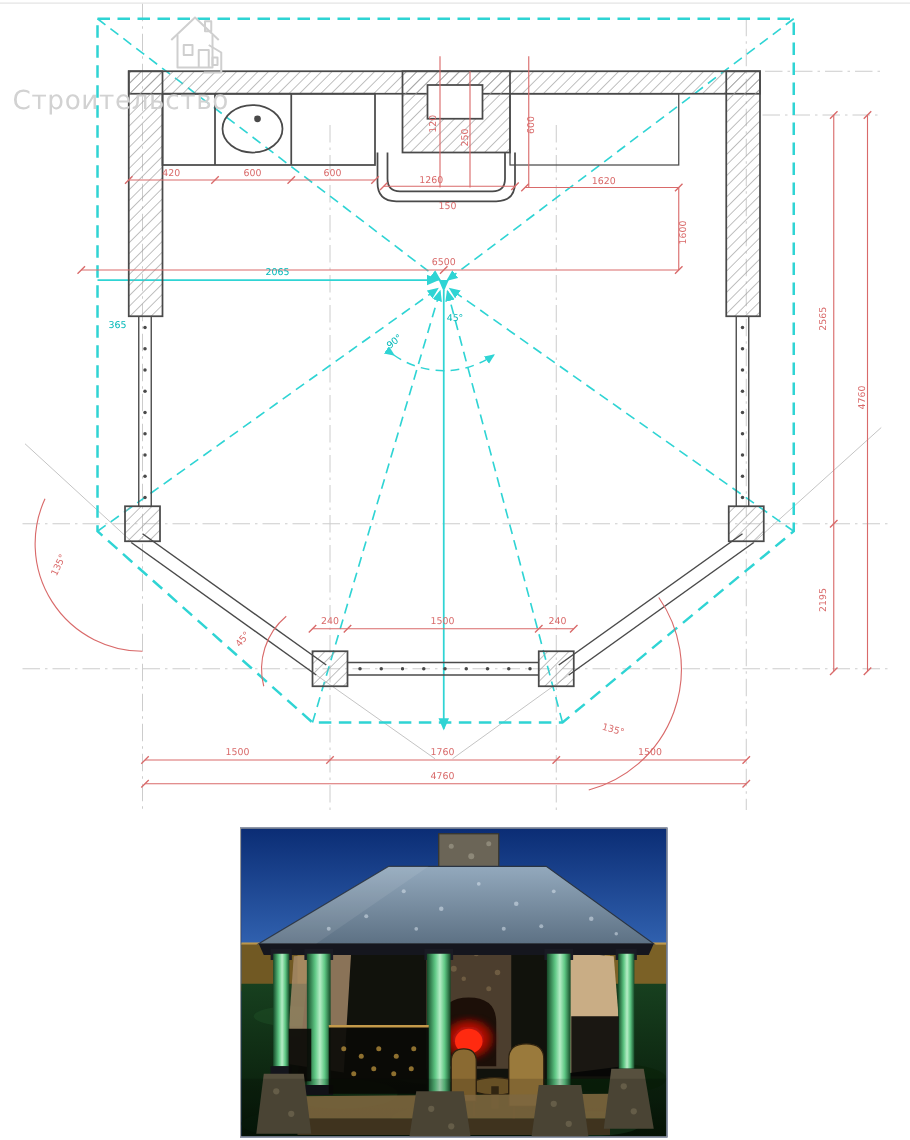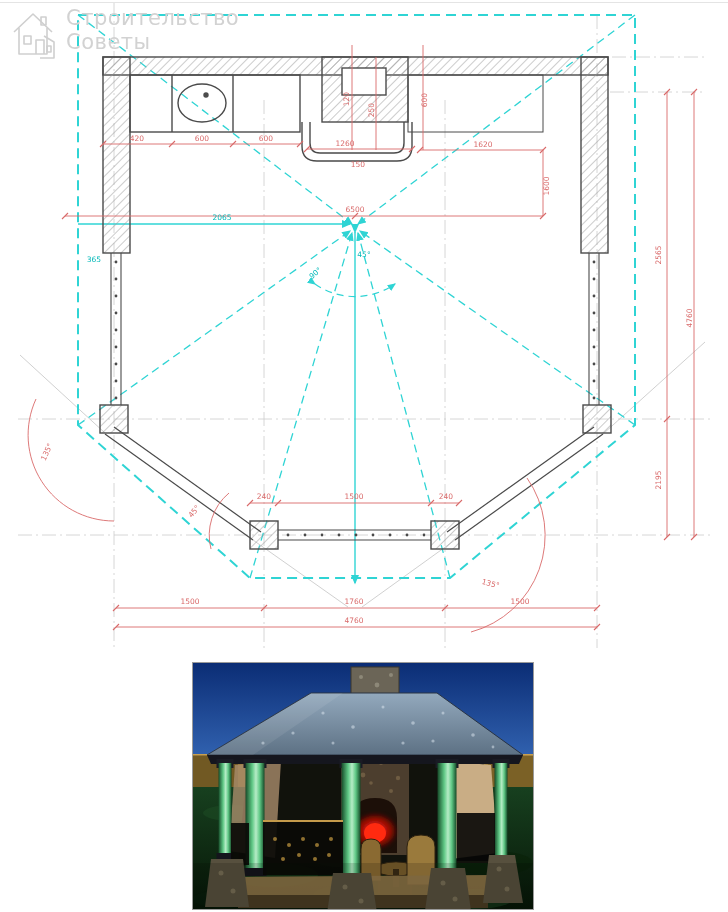--- a/index.html
+++ b/index.html
@@ -1,22 +1,22 @@
 <!DOCTYPE html>
 <html><head>
 <meta charset="utf-8">
 <style>
   html,body{margin:0;padding:0;}
   body{
     width:728px;height:912px;position:relative;background:#ffffff;
     font-family:"DejaVu Sans",sans-serif;overflow:hidden;
   }
   .watermark{
-    position:absolute;top:6px;left:10px;display:flex;align-items:flex-start;
-    gap:6px;z-index:5;pointer-events:none;
+    position:absolute;top:6px;left:10px;display:flex;align-items:flex-end;
+    gap:6px;z-index:5;pointer-events:none;flex-direction:column;
   }
   .wm-text{color:#d2d2d2;font-size:21px;line-height:1.15;font-weight:400;letter-spacing:.5px;}
   #plan-svg{position:absolute;top:0;left:0;}
   #photo-wrap{
     position:absolute;left:192px;top:662px;width:340px;height:246px;
     border:1px solid #9a9a9a;box-sizing:content-box;background:#0b2d75;
   }
 </style>
 </head>
 <body>
@@ -28,21 +28,20 @@
       <rect x="31" y="11" width="5" height="8"></rect>
       <path d="M9,22 L9,48 L37,48 L37,22"></path>
       <rect x="14" y="30" width="7" height="8"></rect>
       <path d="M26,48 L26,34 L34,34 L34,48"></path>
       <path d="M34,30 L44,36 L44,52 L30,52"></path>
       <rect x="37" y="40" width="4" height="6"></rect>
     </g>
   </svg>
   <div class="wm-text">
     <div>Строительство</div>
-    <div>Советы</div>
   </div>
 </div>
 
 <svg id="plan-svg" width="728" height="656" viewBox="0 0 728 656">
   <defs>
     <pattern id="hatch" width="6" height="6" patternUnits="userSpaceOnUse" patternTransform="rotate(45)">
       <line x1="0" y1="0" x2="0" y2="6" stroke="#9a9a9a" stroke-width="1"></line>
     </pattern>
     <marker id="ca" markerWidth="8" markerHeight="8" refX="6" refY="3" orient="auto">
       <path d="M0,0 L7,3 L0,6 Z" fill="#2fd4d4"></path>

